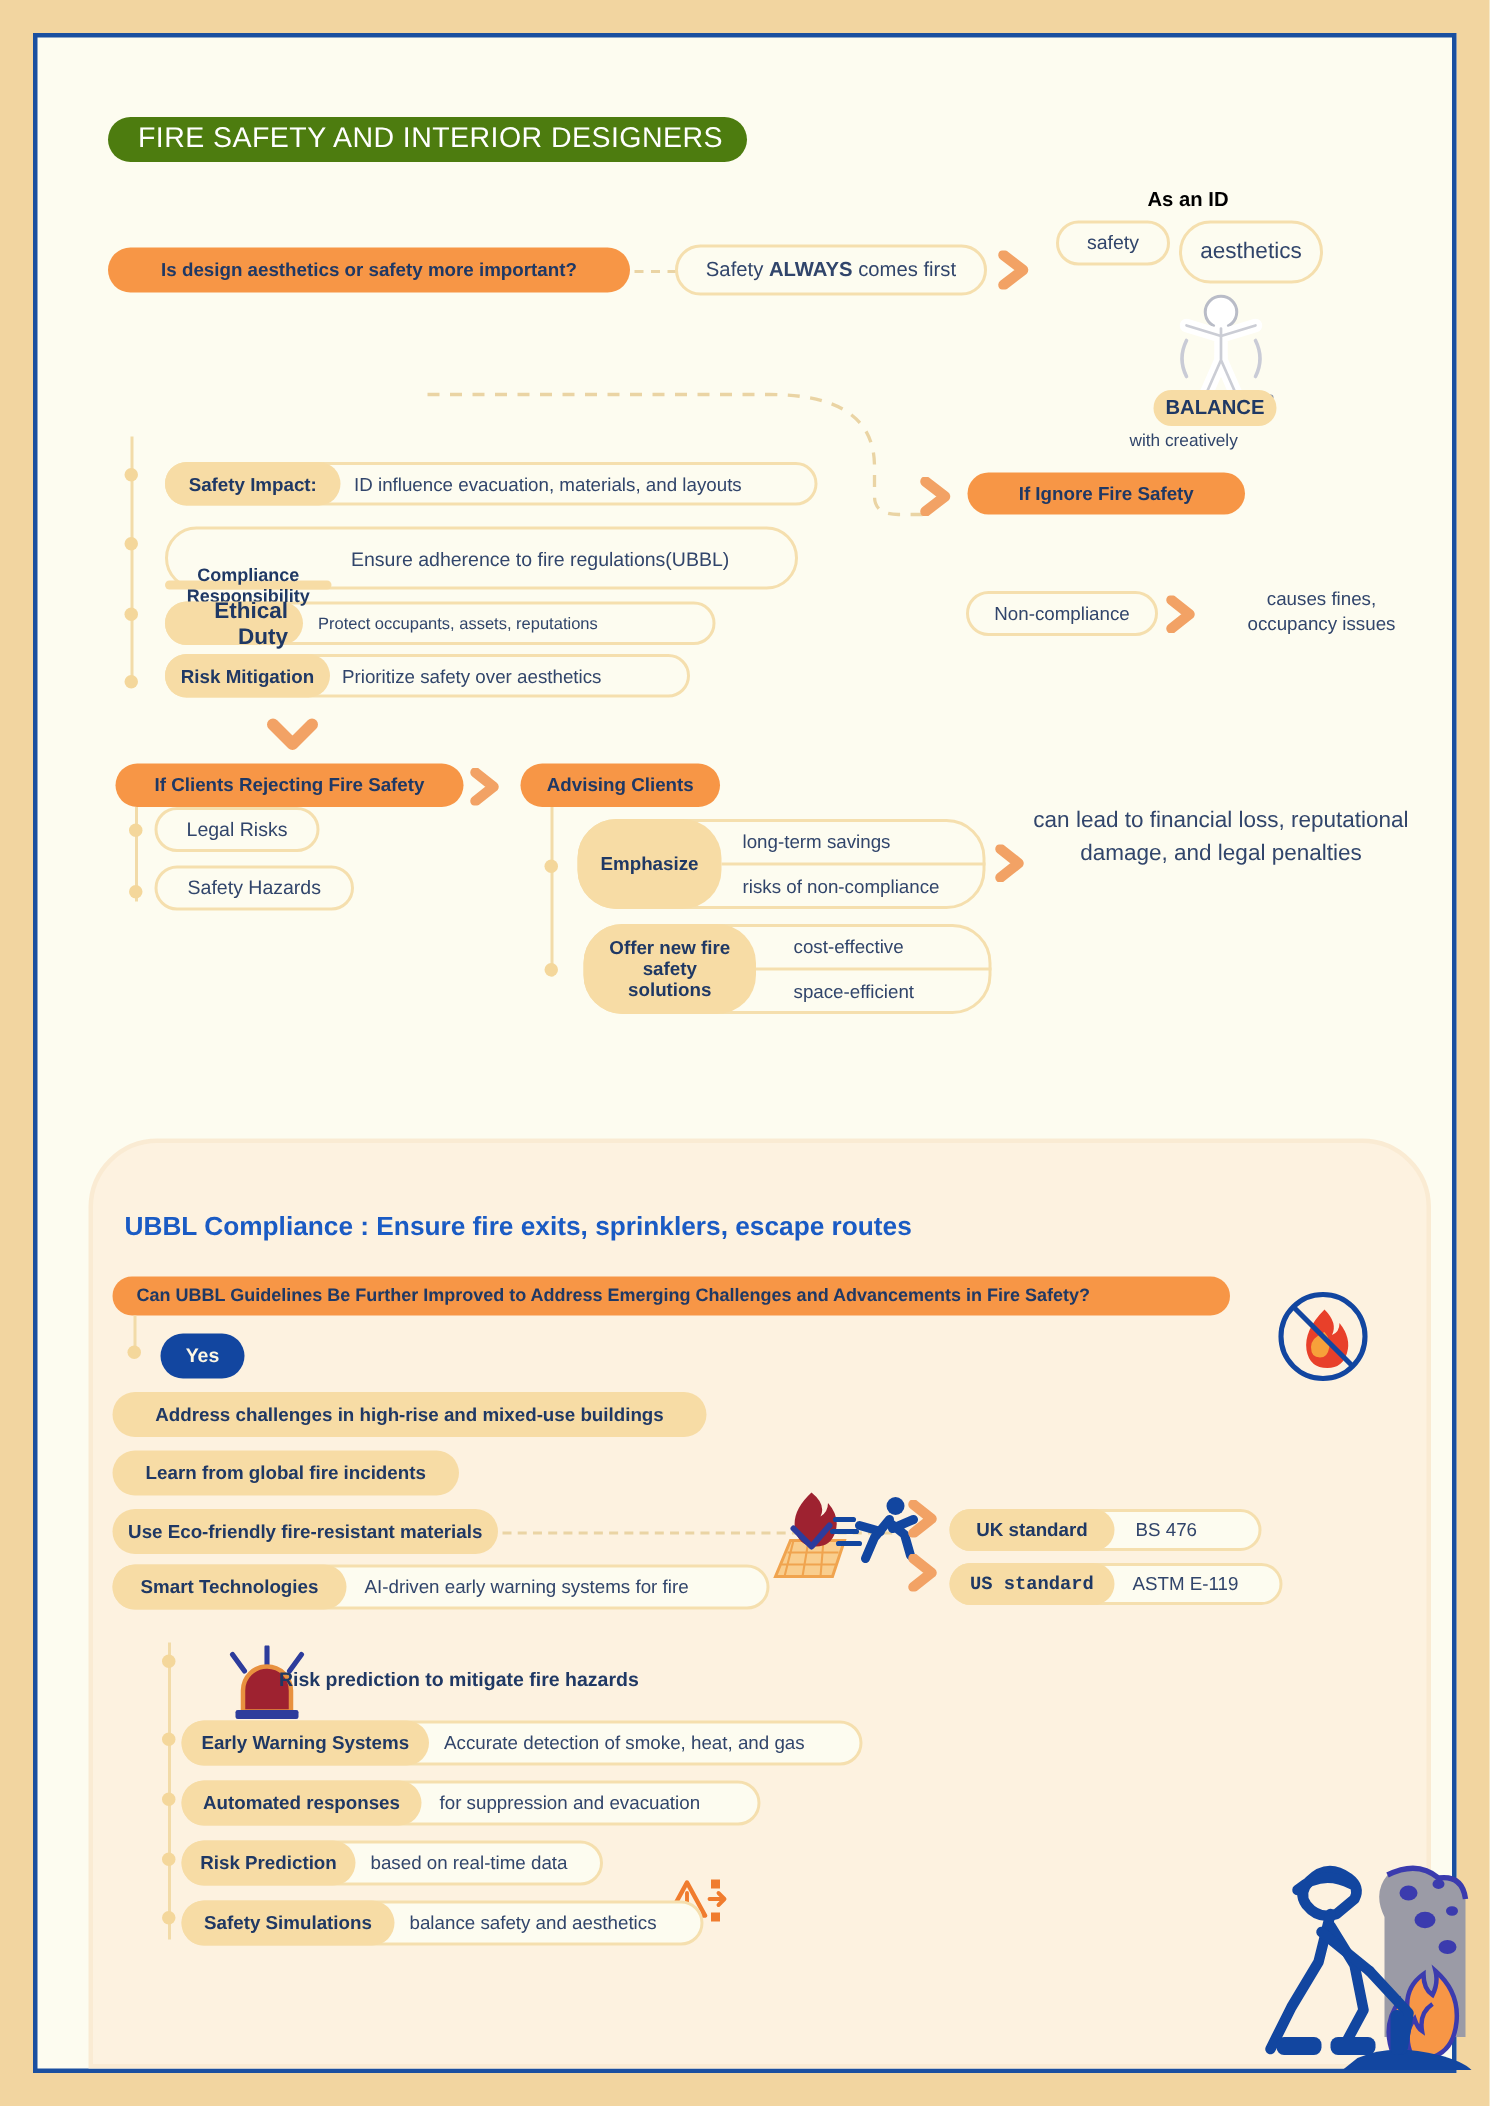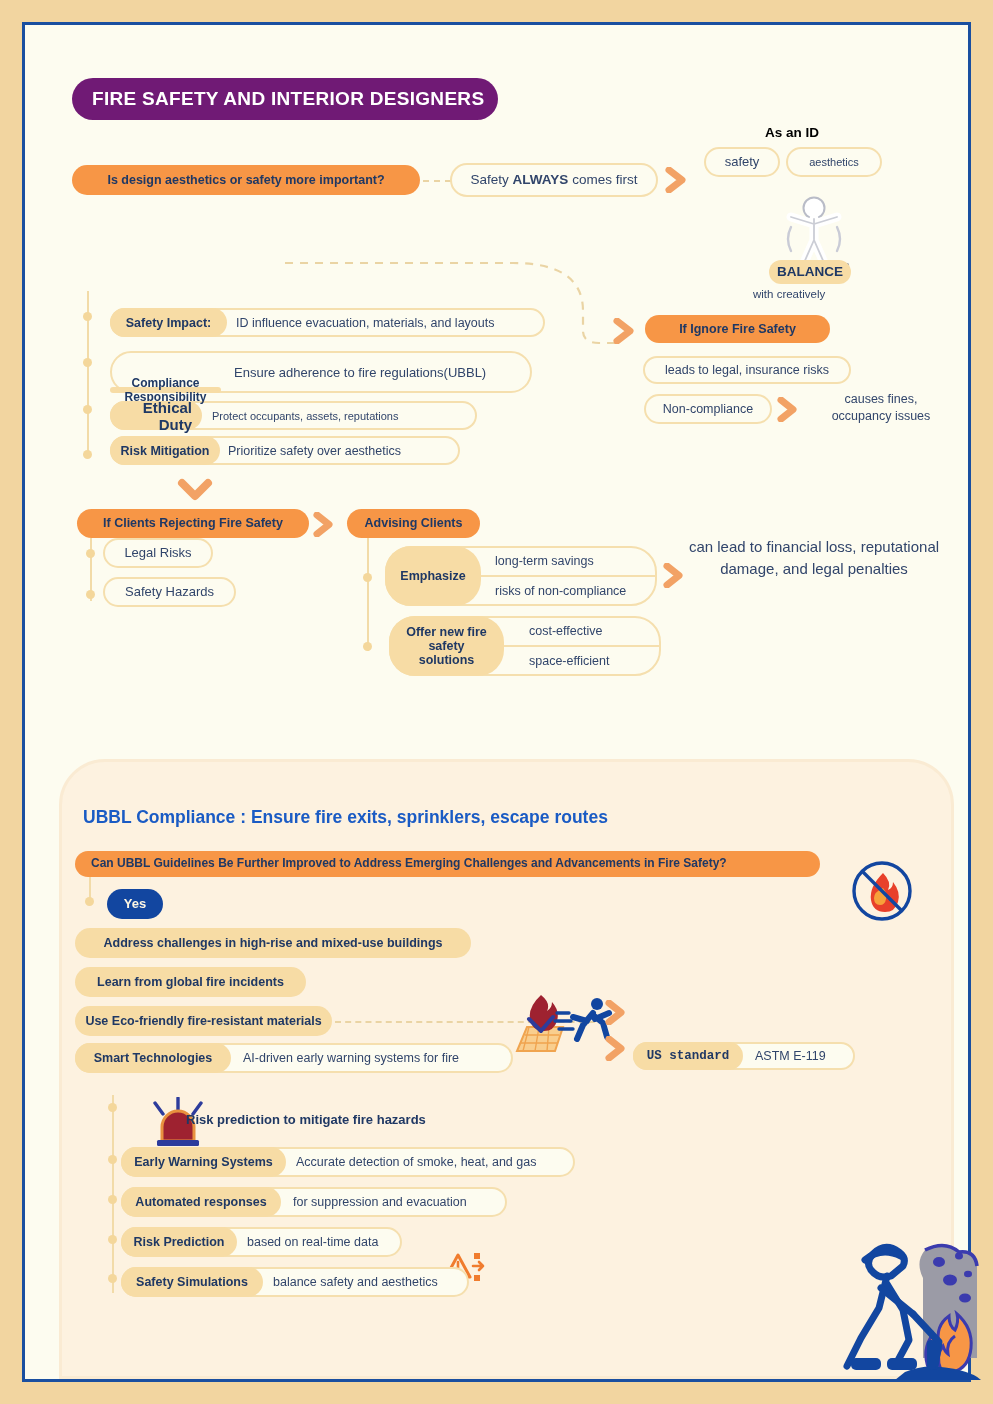--- a/index.html
+++ b/index.html
@@ -69,27 +69,27 @@
   .row .val {
     position: absolute; top: 0; bottom: 0;
     display: flex; align-items: center;
     color: #31456B;
     z-index: 2;
   }
 
   .title-bar {
     position: absolute;
     left: 47px; top: 53px;
-    width: 426px; height: 42px;
-    background: #701a75;
+    width: 426px; height: 30px;
+    background: #4d7c0f;
     border-radius: 999px;
     display: flex; align-items: center;
     padding-left: 20px;
     color: #FFFFFF;
-    font-weight: bold;
+    font-weight: normal;
     font-size: 19px;
     letter-spacing: .3px;
   }
 
   
   .vline { position: absolute; background: #F2DBA8; width: 2px; }
   .hline { position: absolute; background: #F2DBA8; height: 2px; }
   .dot {
     position: absolute; width: 9px; height: 9px;
     border-radius: 50%; background: #F4D79B;
@@ -146,21 +146,21 @@
 
   <svg class="chev" style="left:640px; top:142px;" width="30" height="26" viewBox="0 0 30 26">
     <path d="M4 3 L17 13 L4 23" fill="none" stroke="#F2A265" stroke-width="7" stroke-linecap="round" stroke-linejoin="round"></path>
   </svg>
 
   <div class="plain" style="left:740px; top:100px; font-size:13.5px; font-weight:bold; color:#000000;">As an ID</div>
 
   <div class="pill pill-outline" style="left:679px; top:122px; width:76px; height:30px; font-size:13px;">
     <span>safety</span>
   </div>
-  <div class="pill pill-outline" style="left:761px; top:122px; width:96px; height:30px; font-size:11px;">
+  <div class="pill pill-outline" style="left:761px; top:122px; width:96px; height:42px; font-size:15px;">
     <span>aesthetics</span>
   </div>
 
   <svg class="balance" viewBox="0 0 90 90">
 
     <path d="M22 34 q-6 12 0 24" fill="none" stroke="#C9CBD6" stroke-width="2.4" stroke-linecap="round"></path>
     <path d="M68 34 q6 12 0 24" fill="none" stroke="#C9CBD6" stroke-width="2.4" stroke-linecap="round"></path>
 
     <circle cx="45" cy="15" r="10.5" fill="#FFFFFF" stroke="#B9BCC7" stroke-width="2"></circle>
 
@@ -214,23 +214,20 @@
   <div class="row" style="left:85px; top:411px; width:350px; height:29px;">
     <div class="bg"></div>
     <div class="chip" style="width:110px; font-size:12.5px;">Risk Mitigation</div>
     <div class="val" style="left:118px; font-size:12.5px;">Prioritize safety over aesthetics</div>
   </div>
 
   <div class="pill pill-orange" style="left:620px; top:290px; width:185px; height:28px; font-size:12.5px;">
     <span>If Ignore Fire Safety</span>
   </div>
 
-  <div class="pill pill-outline" style="left:618px; top:331px; width:208px; height:28px; font-size:12.5px;">
-    <span>leads to legal, insurance risks</span>
-  </div>
 
   <div class="pill pill-outline" style="left:619px; top:369px; width:128px; height:30px; font-size:12.5px;">
     <span>Non-compliance</span>
   </div>
 
   <svg class="chev" style="left:752px; top:372px;" width="28" height="25" viewBox="0 0 28 25">
     <path d="M4 3 L16 12.5 L4 22" fill="none" stroke="#F2A265" stroke-width="7" stroke-linecap="round" stroke-linejoin="round"></path>
   </svg>
 
   <div class="plain" style="left:766px; top:366px; width:180px; text-align:center; font-size:12.5px; line-height:1.35;">
@@ -334,20 +331,25 @@
     <path d="M46 22 L58 22 M44 30 L60 30 M48 38 L62 38" fill="none" stroke="#1246A0" stroke-width="3.4" stroke-linecap="round"></path>
   </svg>
 
   <svg class="chev" style="left:580px; top:975px;" width="28" height="25" viewBox="0 0 28 25">
     <path d="M4 3 L16 12.5 L4 22" fill="none" stroke="#F2A265" stroke-width="7" stroke-linecap="round" stroke-linejoin="round"></path>
   </svg>
   <svg class="chev" style="left:580px; top:1011px;" width="28" height="25" viewBox="0 0 28 25">
     <path d="M4 3 L16 12.5 L4 22" fill="none" stroke="#F2A265" stroke-width="7" stroke-linecap="round" stroke-linejoin="round"></path>
   </svg>
 
+  <div class="row" style="left:608px; top:981px; width:208px; height:28px;">
+    <div class="bg"></div>
+    <div class="chip" style="width:110px; font-size:12.5px;">UK standard</div>
+    <div class="val" style="left:124px; font-size:12.5px;">BS 476</div>
+  </div>
   <div class="row" style="left:608px; top:1017px; width:222px; height:28px;">
     <div class="bg"></div>
     <div class="chip" style="width:110px; font-size:12.5px;font-family:Liberation Mono, monospace;">US standard</div>
     <div class="val" style="left:122px; font-size:12.5px;">ASTM E-119</div>
   </div>
 
   <div class="row" style="left:50px; top:1018px; width:438px; height:30px;">
     <div class="bg"></div>
     <div class="chip" style="width:156px; font-size:12.5px;">Smart Technologies</div>
     <div class="val" style="left:168px; font-size:12.5px;">AI-driven early warning systems for fire</div>

